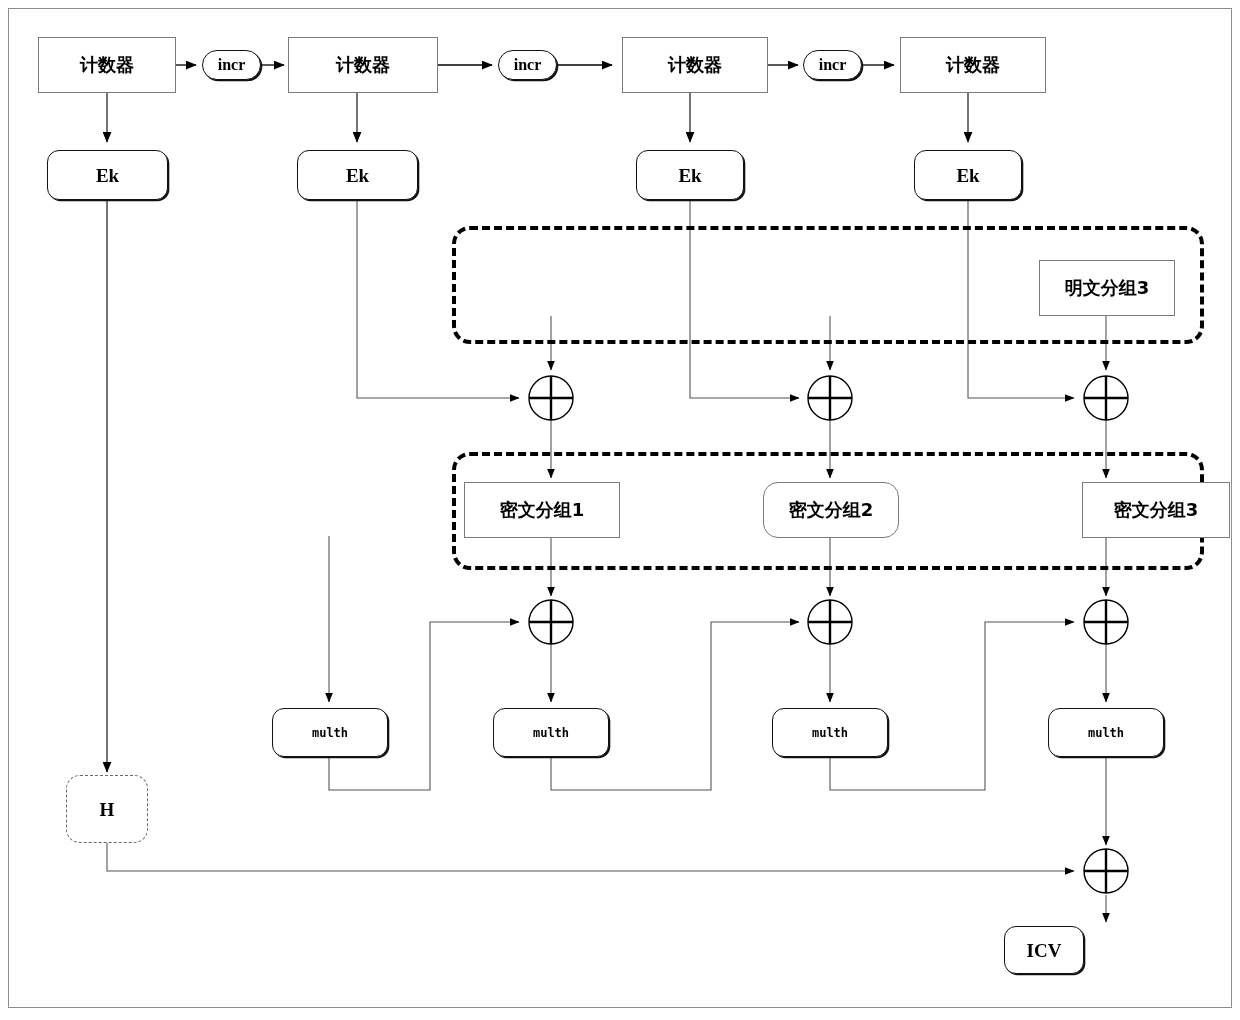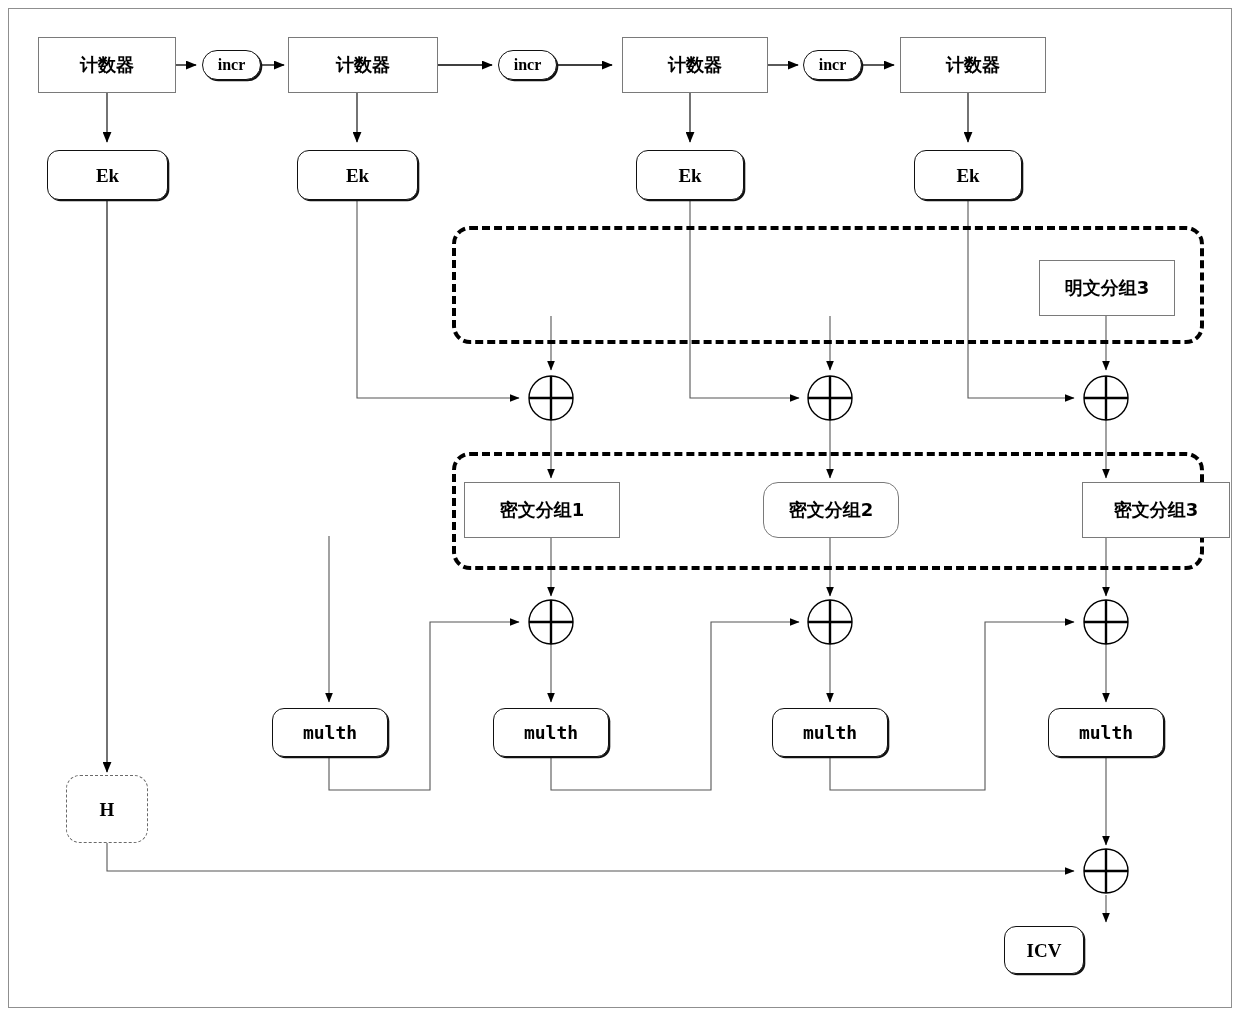--- a/index.html
+++ b/index.html
@@ -20,21 +20,21 @@
         justify-content:center;background:#fff;text-align:center;line-height:1;}
   .rect{border:1px solid #7a7a7a;}
   .round{border:1.6px solid #111;border-radius:12px;
          box-shadow:1.5px 1.5px 0 -0.2px #111;}
   .pill{border:1.6px solid #111;border-radius:16px;
         box-shadow:1.5px 1.5px 0 -0.2px #111;justify-content:center;}
   .dashed-round{border:1.3px dashed #6a6a6a;border-radius:14px;background:#fff;}
 
   .label-cjk{font-family:"DejaVu Sans", sans-serif;font-size:18px;color:#000;}
   .label-serif{font-family:"Liberation Serif", serif;font-size:19px;color:#000;}
-  .label-mono{font-family:"DejaVu Sans Mono", monospace;font-size:18px;color:#000;}
+  .label-mono{font-family:"DejaVu Sans Mono", monospace;font-size:12px;color:#000;}
   .label-incr{font-family:"Liberation Serif", serif;font-size:16px;color:#000;}
 
   
   .group-dash{position:absolute;box-sizing:border-box;
     border:4px dashed #000;border-radius:18px;background:transparent;}
 </style>
 </head>
 <body>
 
 <div id="stage">

